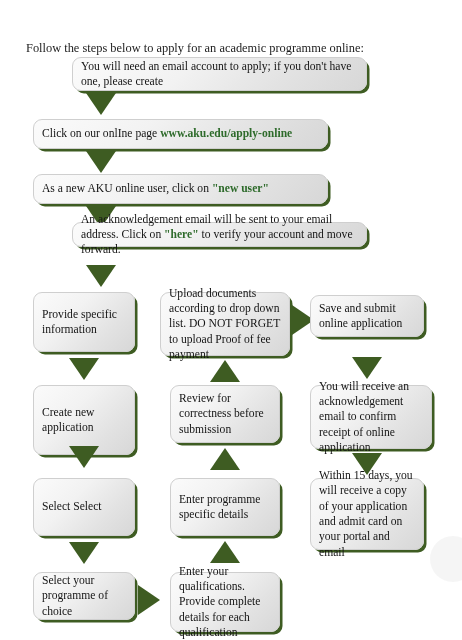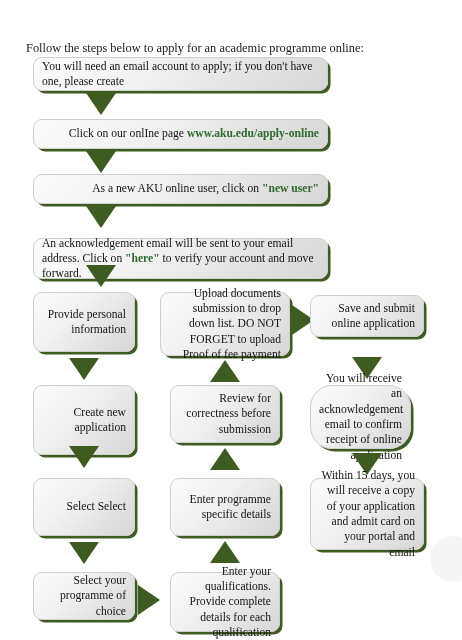--- a/index.html
+++ b/index.html
@@ -57,23 +57,23 @@
     box-shadow: 3px 3px 0 -0.5px #3e5c22;
     display: flex;
     align-items: center;
     justify-content: center;
     padding: 4px 8px;
     font-size: 11.6px;
     line-height: 1.32;
     color: #141414;
   }
   .flowbox .txt { display: block; width: 100%; }
-  .flowbox.leftalign { justify-content: flex-start; text-align: left; }
+  .flowbox.leftalign { justify-content: flex-start; text-align: left; margin-left: 39px; }
   .flowbox.leftalign .txt { text-align: left; }
-  .flowbox.centered .txt { text-align: right; }
+  .flowbox.centered .txt { text-align: left; }
 
   .accent {
     color: #2e6b2b;
     font-weight: bold;
   }
 
   
   .arrow {
     position: absolute;
     width: 0; height: 0;
@@ -127,50 +127,50 @@
   </div>
   <div class="arrow arrow-down" style="left:86px; top:151px;"></div>
 
   <div class="flowbox centered" style="left:33px; top:174px; width:295px; height:30px;">
     <span class="txt">
       <span>As a new AKU online user, click on </span><span class="accent">"new user"</span>
     </span>
   </div>
   <div class="arrow arrow-down" style="left:86px; top:206px;"></div>
 
-  <div class="flowbox leftalign" style="left:33px; top:238px; width:295px; height:41px;">
+  <div class="flowbox leftalign" style="left:33px; top:222px; width:295px; height:25px;">
     <span class="txt">
       <span>An acknowledgement email will be sent to your email address. Click on </span><span class="accent">"here"</span><span> to verify your account and move forward.</span>
     </span>
   </div>
   <div class="arrow arrow-down" style="left:86px; top:265px;"></div>
 
   <div class="flowbox centered" style="left:33px; top:292px; width:102px; height:60px;">
-    <span class="txt">Provide personal information</span>
+    <span class="txt">Provide specific information</span>
   </div>
   <div class="arrow arrow-down" style="left:69px; top:358px;"></div>
 
   <div class="flowbox centered" style="left:33px; top:385px; width:102px; height:70px;">
     <span class="txt">Create new application</span>
   </div>
   <div class="arrow arrow-down" style="left:69px; top:446px;"></div>
 
   <div class="flowbox centered" style="left:33px; top:478px; width:102px; height:58px;">
     <span class="txt">Select Select</span>
   </div>
   <div class="arrow arrow-down" style="left:69px; top:542px;"></div>
 
   <div class="flowbox centered" style="left:33px; top:572px; width:102px; height:48px;">
     <span class="txt">Select your programme of choice</span>
   </div>
 
   <div class="arrow arrow-right" style="left:138px; top:585px;"></div>
 
   <div class="flowbox centered" style="left:160px; top:292px; width:130px; height:64px;">
-    <span class="txt">Upload documents submission to drop down list. DO NOT FORGET to upload Proof of fee payment</span>
+    <span class="txt">Upload documents according to drop down list. DO NOT FORGET to upload Proof of fee payment</span>
   </div>
   <div class="arrow arrow-up" style="left:210px; top:360px;"></div>
 
   <div class="flowbox centered" style="left:170px; top:385px; width:110px; height:58px;">
     <span class="txt">Review for correctness before submission</span>
   </div>
   <div class="arrow arrow-up" style="left:210px; top:448px;"></div>
 
   <div class="flowbox centered" style="left:170px; top:478px; width:110px; height:58px;">
     <span class="txt">Enter programme specific details</span>
@@ -181,21 +181,21 @@
     <span class="txt">Enter your qualifications. Provide complete details for each qualification</span>
   </div>
 
   <div class="arrow arrow-right" style="left:292px; top:305px;"></div>
 
   <div class="flowbox centered" style="left:310px; top:295px; width:114px; height:42px;">
     <span class="txt">Save and submit online application</span>
   </div>
   <div class="arrow arrow-down" style="left:352px; top:357px;"></div>
 
-  <div class="flowbox centered" style="left:310px; top:385px; width:101px; height:64px;border-radius:22px;">
+  <div class="flowbox centered" style="left:310px; top:385px; width:122px; height:64px;">
     <span class="txt">You will receive an acknowledgement email to confirm receipt of online application</span>
   </div>
   <div class="arrow arrow-down" style="left:352px; top:453px;"></div>
 
   <div class="flowbox centered" style="left:310px; top:478px; width:114px; height:72px;">
     <span class="txt">Within 15 days, you will receive a copy of your application and admit card on your portal and email</span>
   </div>
 
   <div class="edge-artifact"></div>
 

